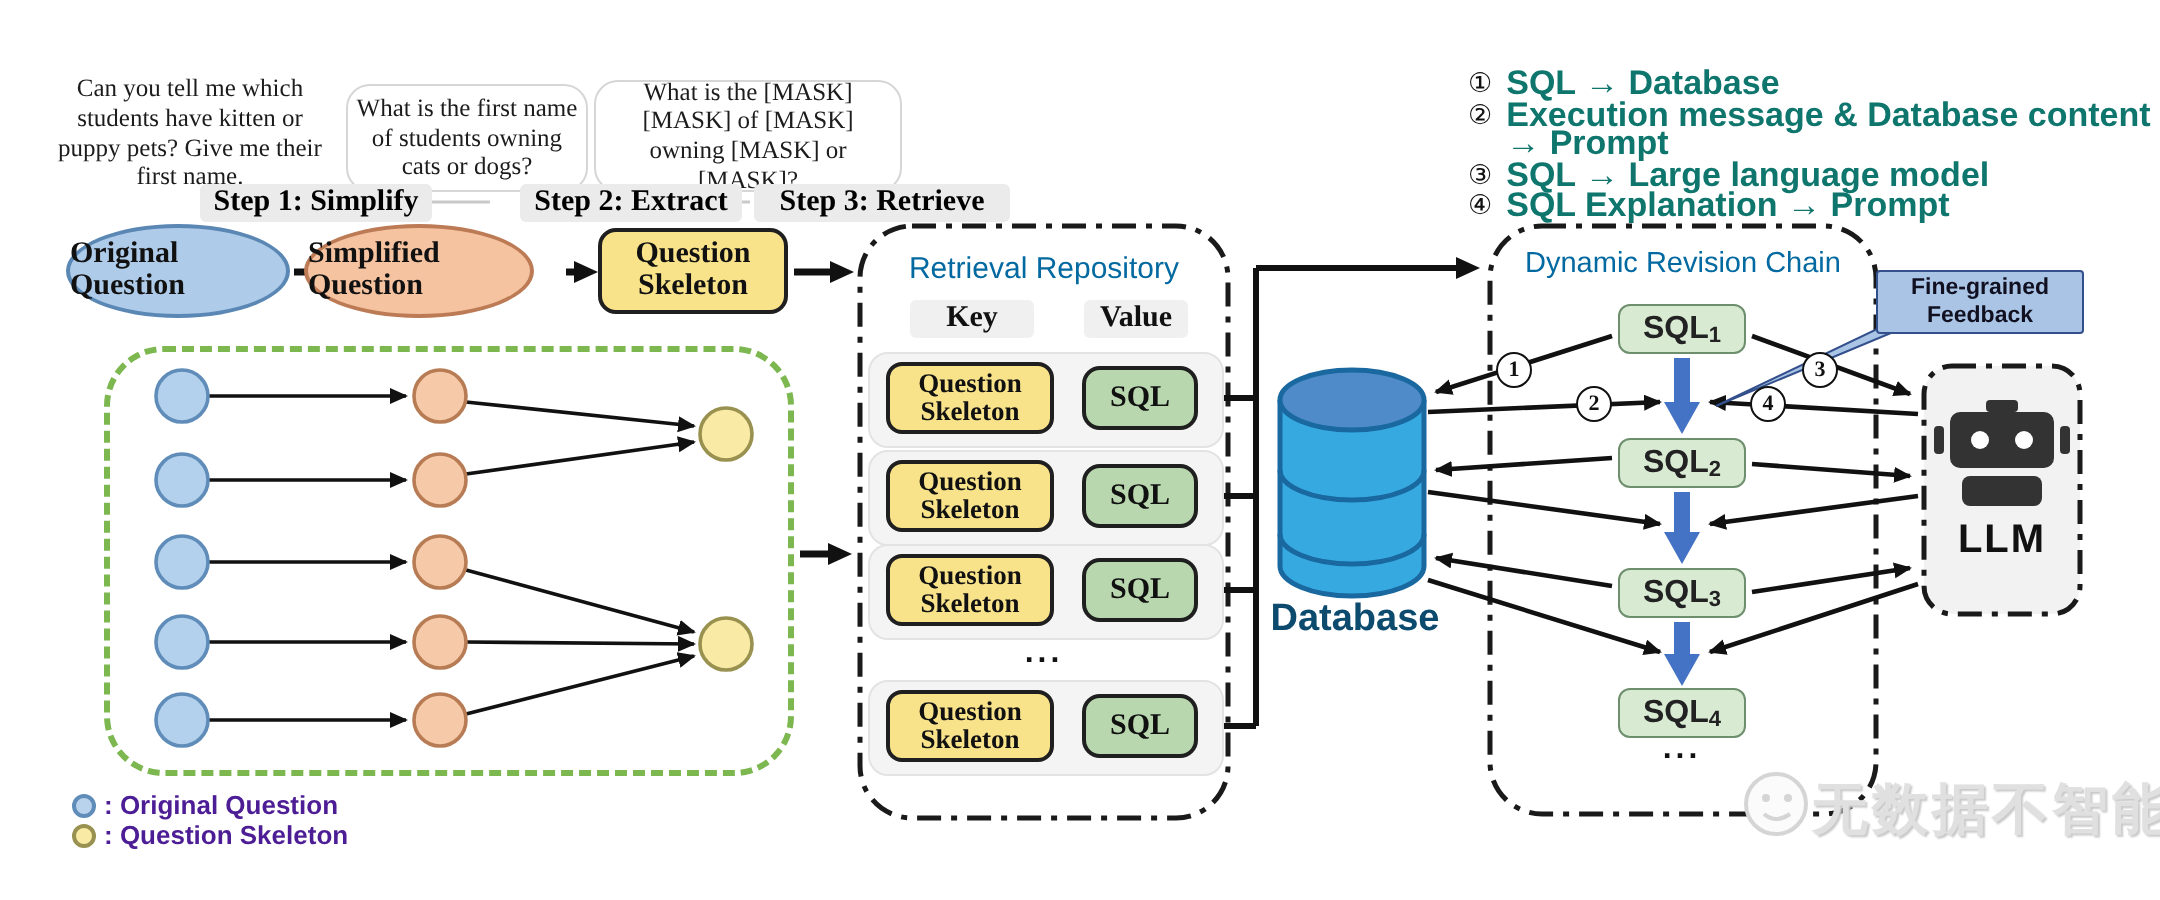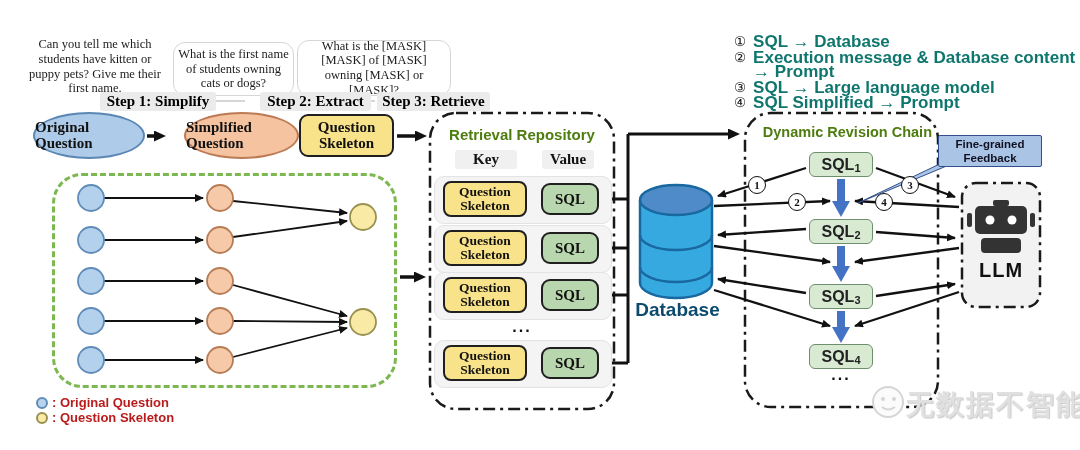--- a/index.html
+++ b/index.html
@@ -31,24 +31,24 @@
             line-height:1.06;box-sizing:border-box;}
 
   .greenbox{border:3px dashed #7cb750;border-radius:30px;box-sizing:border-box;}
 
   
   .legend-row{display:flex;align-items:center;gap:4px;height:15px;}
   .lgc{width:8px;height:8px;border-radius:50%;border:2px solid;box-sizing:content-box;}
   .lg-blue{background:#b9d3ec;border-color:#5f8cb8;}
   .lg-orange{background:#f3cbaa;border-color:#b87c55;}
   .lg-yellow{background:#f9eaa6;border-color:#99914f;}
-  .legend-label{font-size:13px;font-weight:bold;color:#b91c1c;}
-
-  
-  .boxtitle{font-weight:bold;font-size:15px;text-align:center;color:#4d7c0f;}
+  .legend-label{font-size:13px;font-weight:bold;color:#4c1d95;}
+
+  
+  .boxtitle{font-weight:normal;font-size:15px;text-align:center;color:#0369a1;}
   .kvchip{height:19px;line-height:19px;background:#f0f0f0;border-radius:3px;text-align:center;
           font-family:"Liberation Serif",serif;font-weight:bold;font-size:15px;}
   .repo-row{left:434px;width:176px;height:46px;background:#f4f4f4;border:1px solid #e3e3e3;
             border-radius:10px;}
   .qs-box{position:absolute;left:8px;top:4px;width:84px;height:36px;background:#f9e38a;
           border:2px solid #1f1f1f;border-radius:8px;display:flex;align-items:center;
           justify-content:center;text-align:center;font-family:"Liberation Serif",serif;
           font-weight:bold;font-size:13.5px;line-height:1.05;box-sizing:border-box;}
   .sql-box{position:absolute;left:106px;top:6px;width:58px;height:32px;background:#b9d7ae;
            border:2px solid #1f1f1f;border-radius:9px;display:flex;align-items:center;
@@ -208,24 +208,24 @@
   <div class="abs qtext" style="left:22px;top:37px;width:146px;">Can you tell me which students have kitten or puppy pets? Give me their first name.</div>
   <div class="abs qbox" style="left:173px;top:42px;width:121px;height:54px;">
     <span class="qtext">What is the first name of students owning cats or dogs?</span>
   </div>
   <div class="abs qbox" style="left:297px;top:40px;width:154px;height:56px;">
     <span class="qtext">What is the [MASK] [MASK] of [MASK] owning [MASK] or [MASK]?</span>
   </div>
 
   <div class="abs stepchip" style="left:100px;top:92px;width:116px;">Step 1: Simplify</div>
   <div class="abs stepchip" style="left:238px;top:92px;width:111px;margin-left:22px;">Step 2: Extract</div>
-  <div class="abs stepchip" style="left:377px;top:92px;width:113px;">Step 3: Retrieve</div>
+  <div class="abs stepchip" style="left:377px;top:92px;width:128px;">Step 3: Retrieve</div>
 
   <div class="abs ellipse el-blue" style="left:33px;top:112px;width:112px;height:47px;">Original Question</div>
-  <div class="abs ellipse el-orange" style="left:184px;top:112px;width:115px;height:47px;">Simplified Question</div>
+  <div class="abs ellipse el-orange" style="left:152px;top:112px;width:115px;height:47px;">Simplified Question</div>
   <div class="abs skelrect" style="left:299px;top:114px;width:95px;height:43px;">Question Skeleton</div>
 
   <div class="abs greenbox" style="left:52px;top:173px;width:345px;height:215px;"></div>
 
   <div class="abs" style="left:36px;top:395px;">
     <div class="legend-row">
       <span class="lgc lg-blue"></span>
       <span class="legend-label">: Original Question</span>
     </div>
     <div class="legend-row">
@@ -251,21 +251,21 @@
     <div class="sql-box">SQL</div>
   </div>
   <div class="abs dots" style="left:434px;top:318px;width:176px;">...</div>
   <div class="abs repo-row" style="top:340px;">
     <div class="qs-box">Question Skeleton</div>
     <div class="sql-box">SQL</div>
   </div>
 
   <div class="abs dblabel" style="left:630px;top:299px;width:95px;">Database</div>
 
-  <div class="abs boxtitle" style="left:751px;top:124px;width:181px;font-size:14.5px;text-align:right;">Dynamic Revision Chain</div>
+  <div class="abs boxtitle" style="left:751px;top:124px;width:181px;font-size:14.5px;">Dynamic Revision Chain</div>
 
   <div class="abs chain-node" style="top:152px;">
     <span>SQL</span>
       <span class="subn">1</span>
   </div>
   <div class="abs chain-node" style="top:219px;">
     <span>SQL</span>
       <span class="subn">2</span>
   </div>
   <div class="abs chain-node" style="top:284px;">
@@ -291,21 +291,21 @@
     <div class="anno">
       <span class="anum">②</span>
       <span class="atext">Execution message &amp; Database content → Prompt</span>
     </div>
     <div class="anno">
       <span class="anum">③</span>
       <span class="atext">SQL → Large language model</span>
     </div>
     <div class="anno">
       <span class="anum">④</span>
-      <span class="atext">SQL Simplified → Prompt</span>
+      <span class="atext">SQL Explanation → Prompt</span>
     </div>
   </div>
 
   <div class="abs feedback" style="left:938px;top:135px;width:104px;height:32px;">Fine-grained Feedback</div>
 
   <div class="abs llmlabel" style="left:962px;top:259px;width:78px;">LLM</div>
 
   <div class="abs watermark" style="left:906px;top:386px;">无数据不智能</div>
 
 </div>

